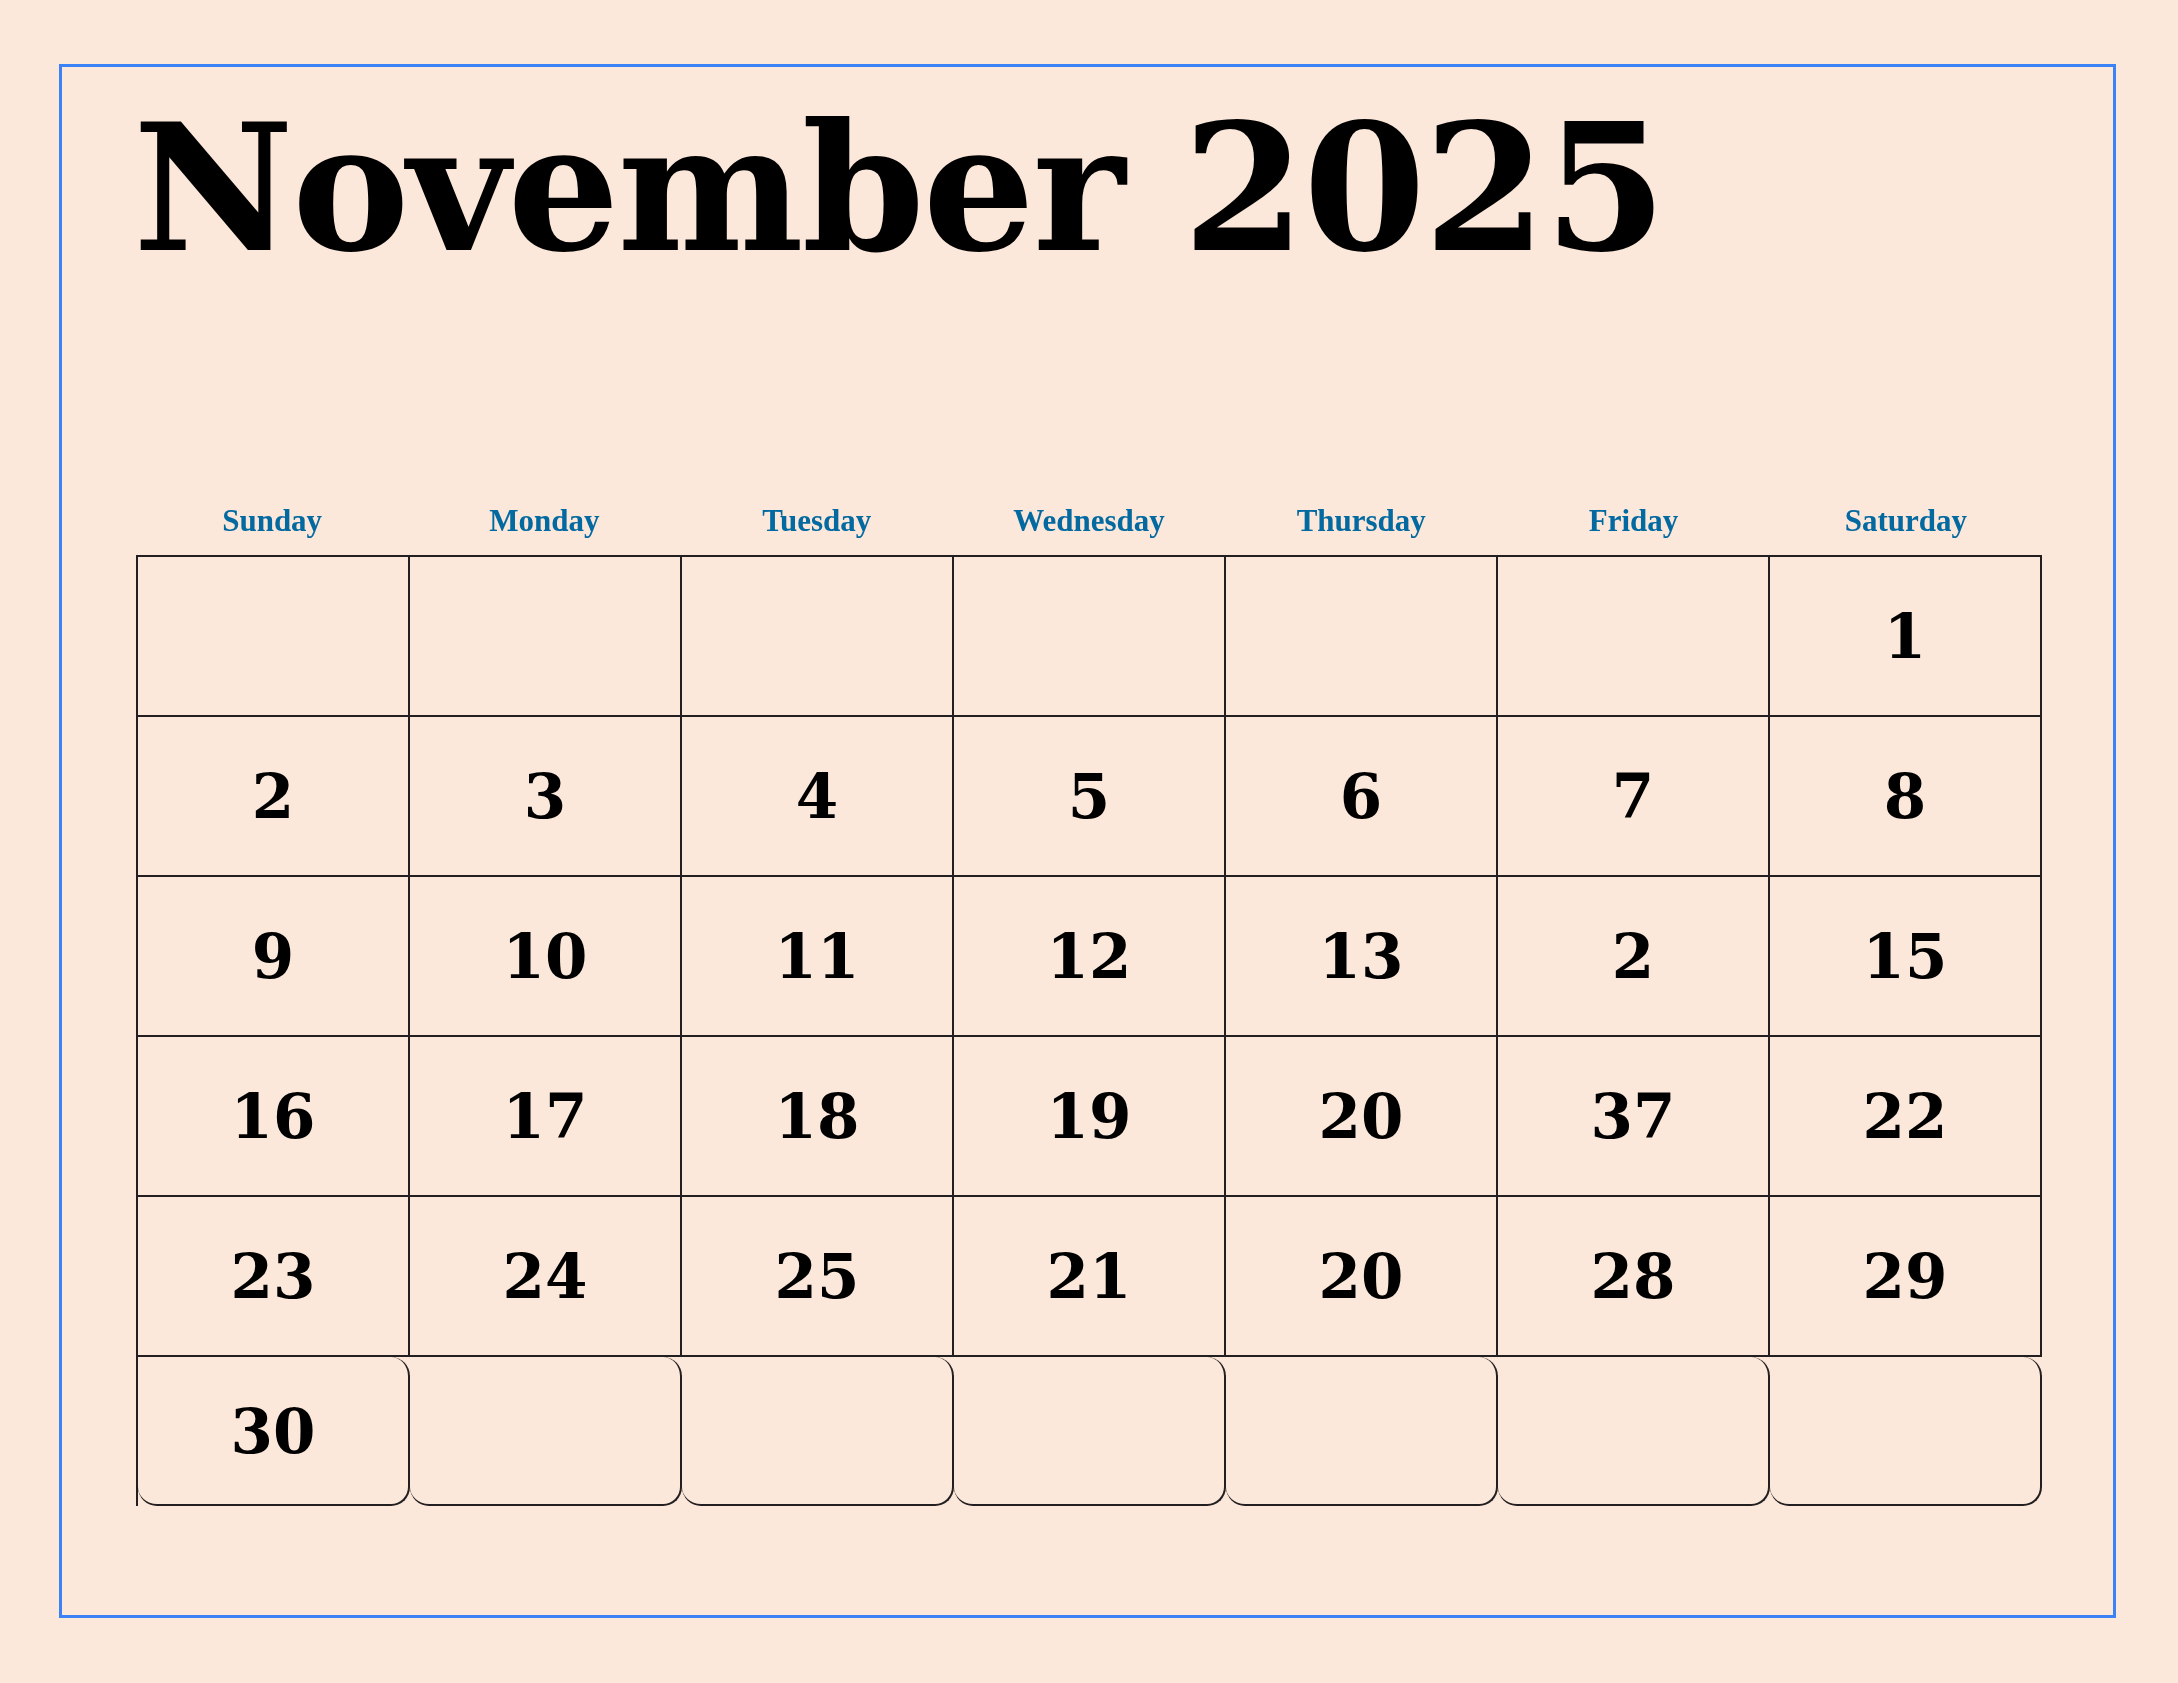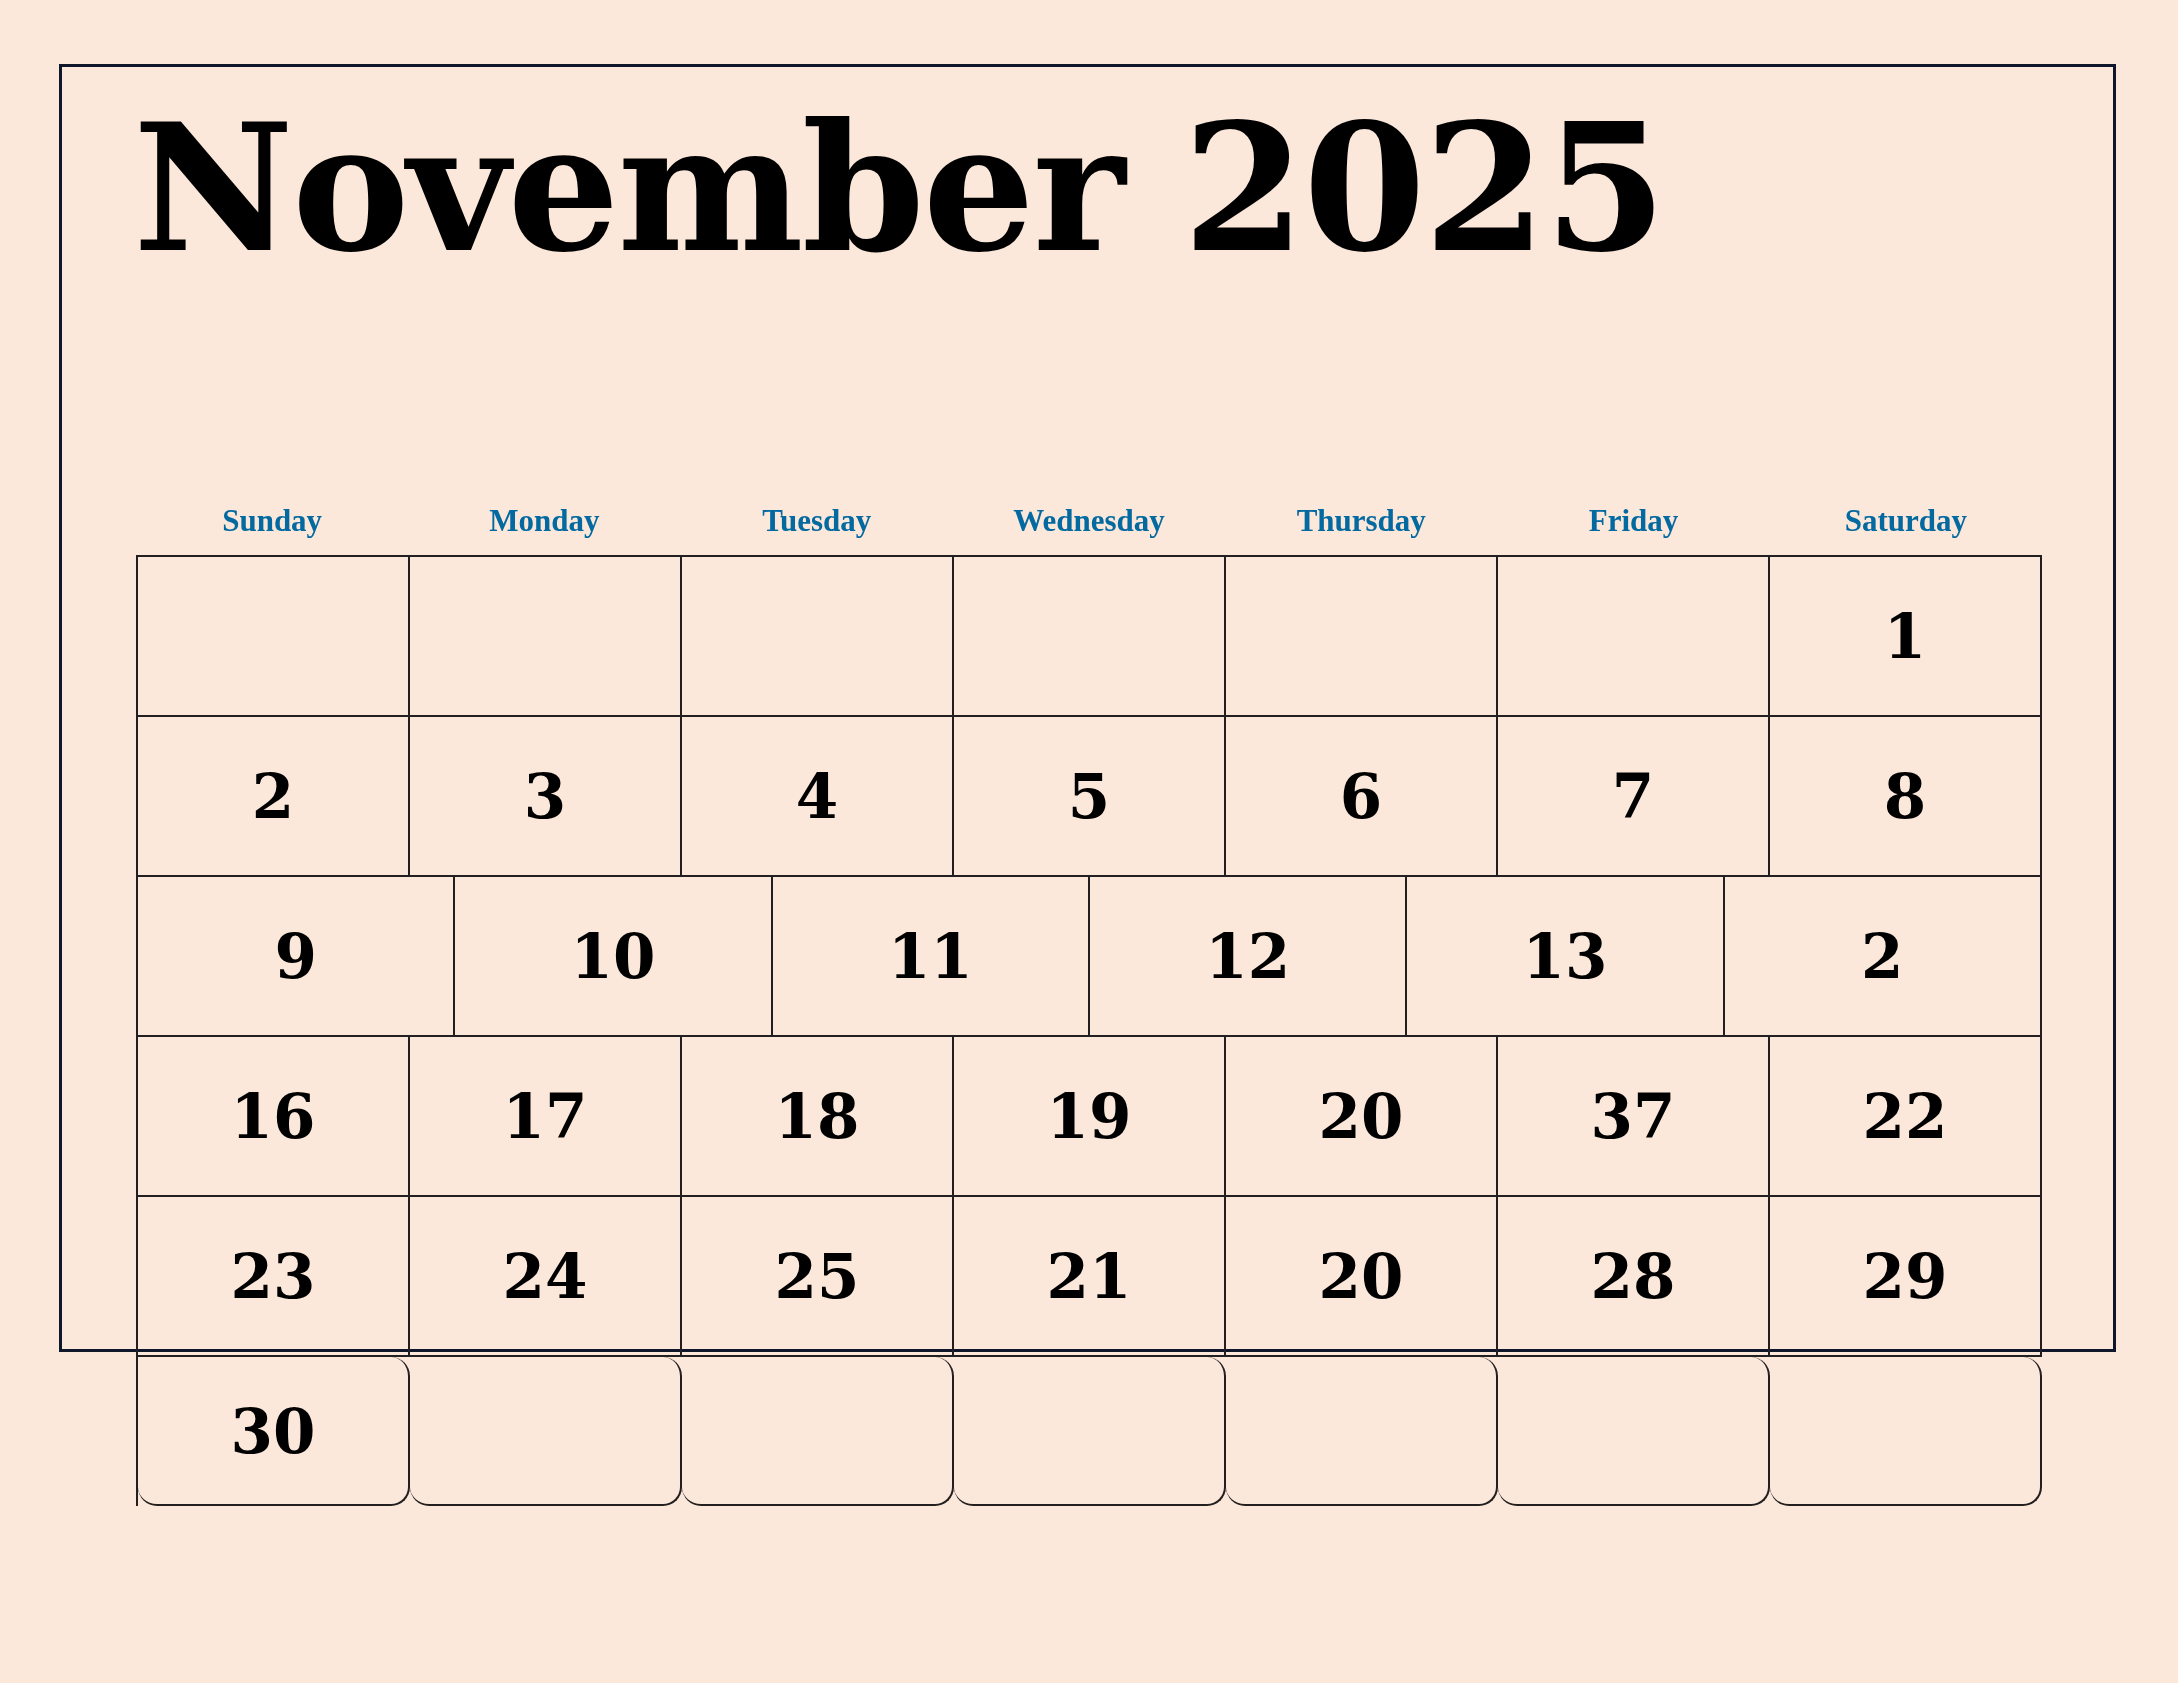--- a/index.html
+++ b/index.html
@@ -11,22 +11,22 @@
     height: 1683px;
     background: #fbe8da;
     font-family: "Liberation Serif", serif;
     overflow: hidden;
   }
   .page {
     position: absolute;
     left: 59px;
     top: 64px;
     width: 2057px;
-    height: 1288px;
-    border: 3px solid #0f172a;
+    height: 1554px;
+    border: 3px solid #3b82f6;
     box-sizing: border-box;
     background: #fbe8da;
   }
   .title {
     margin: 0;
     padding: 30px 0 0 71px;
     font-family: "DejaVu Serif", "Liberation Serif", serif;
     font-weight: 700;
     font-size: 176px;
     line-height: 1.05;
@@ -167,20 +167,23 @@
           </div>
         <div class="cell">
             <span class="daynum">12</span>
           </div>
         <div class="cell">
             <span class="daynum">13</span>
           </div>
         <div class="cell">
             <span class="daynum">2</span>
           </div>
+        <div class="cell">
+            <span class="daynum">15</span>
+          </div>
       </div>
 
       <div class="week">
         <div class="cell">
             <span class="daynum">16</span>
           </div>
         <div class="cell">
             <span class="daynum">17</span>
           </div>
         <div class="cell">

